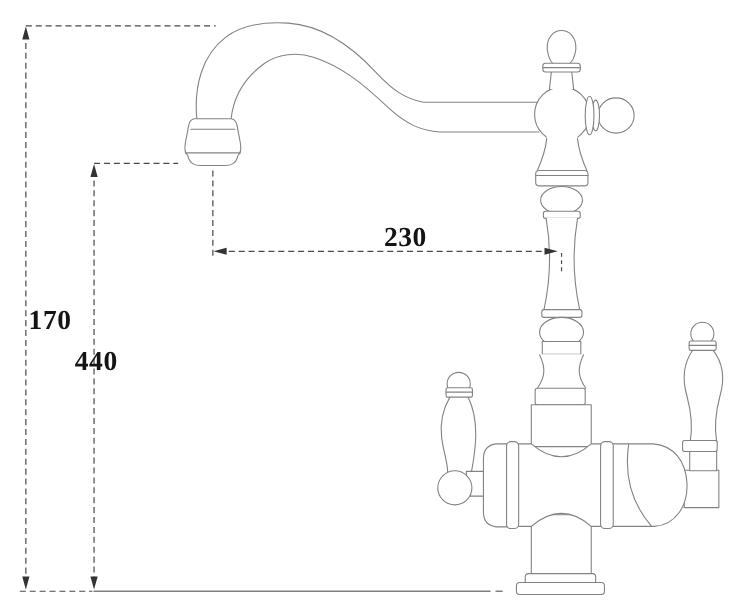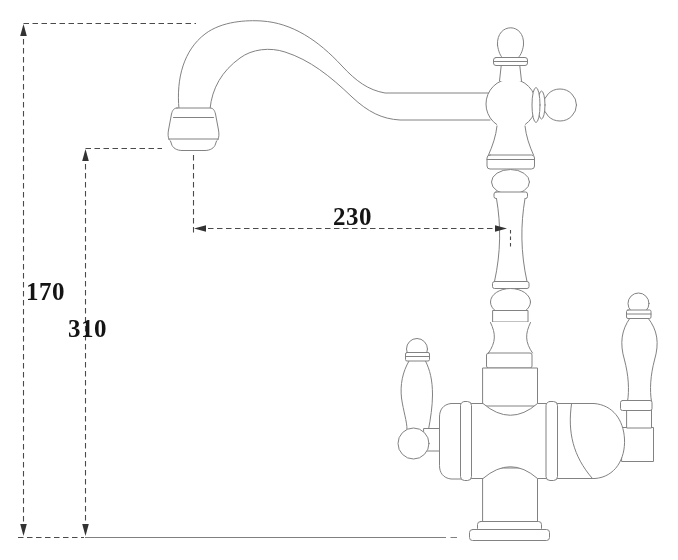--- a/index.html
+++ b/index.html
@@ -17,21 +17,21 @@
     font-weight:700;
     font-size:25px;
     line-height:1;
     color:#141414;
     letter-spacing:0.5px;
     white-space:nowrap;
     user-select:none;
   }
   .lbl-360{left:26px;top:279px;}
   .lbl-260{left:68px;top:316px;}
-  .lbl-230{left:333px;top:204px;}
+  .lbl-230{left:349px;top:204px;}
 </style>
 </head>
 <body>
 
 <div class="stage">
 
   <svg width="678" height="560" viewBox="0 0 678 560">
 
     <g stroke="#828282" stroke-width="1" fill="none" stroke-linejoin="round" stroke-linecap="round">
 
@@ -136,15 +136,15 @@
       <polygon points="23.5,24 20.2,36 26.8,36"></polygon>
       <polygon points="23.5,536 20.2,524 26.8,524"></polygon>
       <polygon points="85.5,149 82.2,161 88.8,161"></polygon>
       <polygon points="85.5,536 82.2,524 88.8,524"></polygon>
       <polygon points="194,228.5 206,225.3 206,231.7"></polygon>
       <polygon points="507,228.5 495,225.3 495,231.7"></polygon>
     </g>
   </svg>
 
   <div class="dim-label lbl-360">170</div>
-  <div class="dim-label lbl-260">310</div>
+  <div class="dim-label lbl-260">440</div>
   <div class="dim-label lbl-230">230</div>
 </div>
 
 </body></html>

